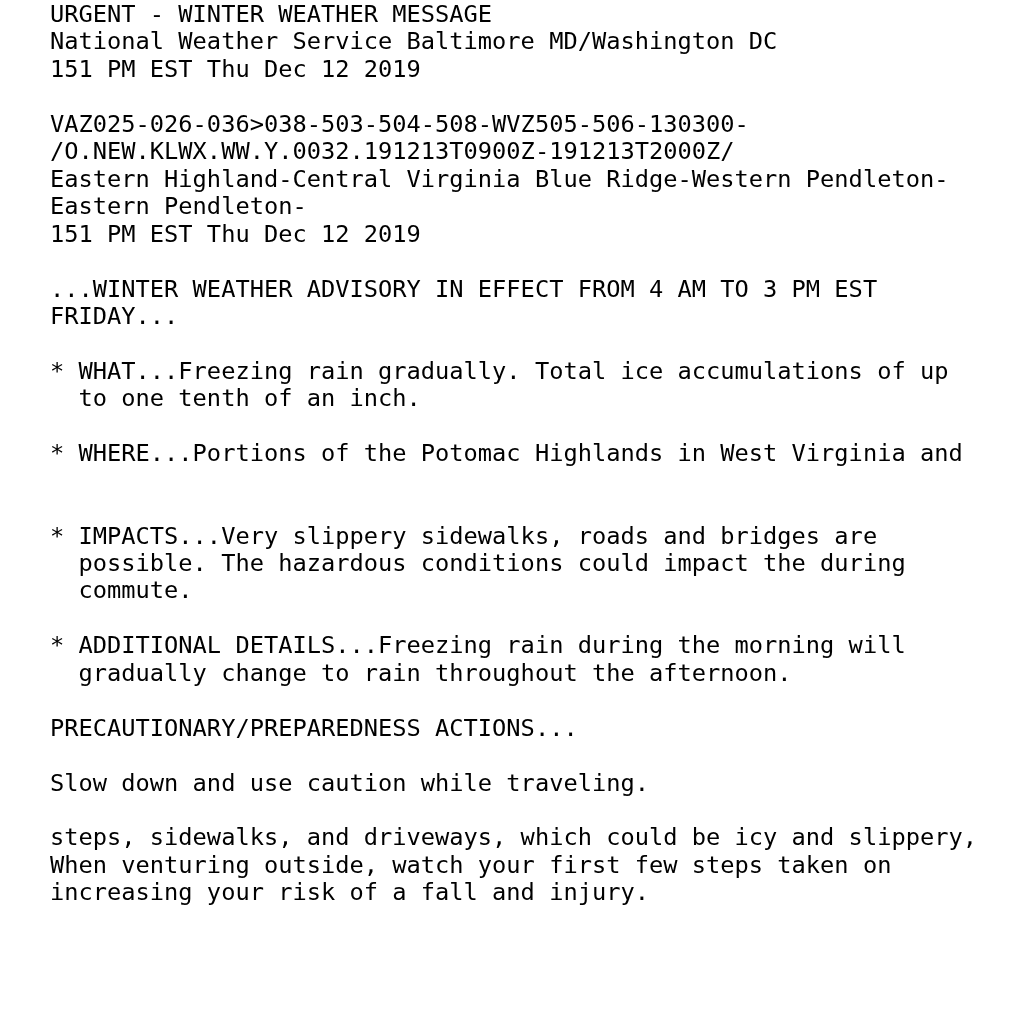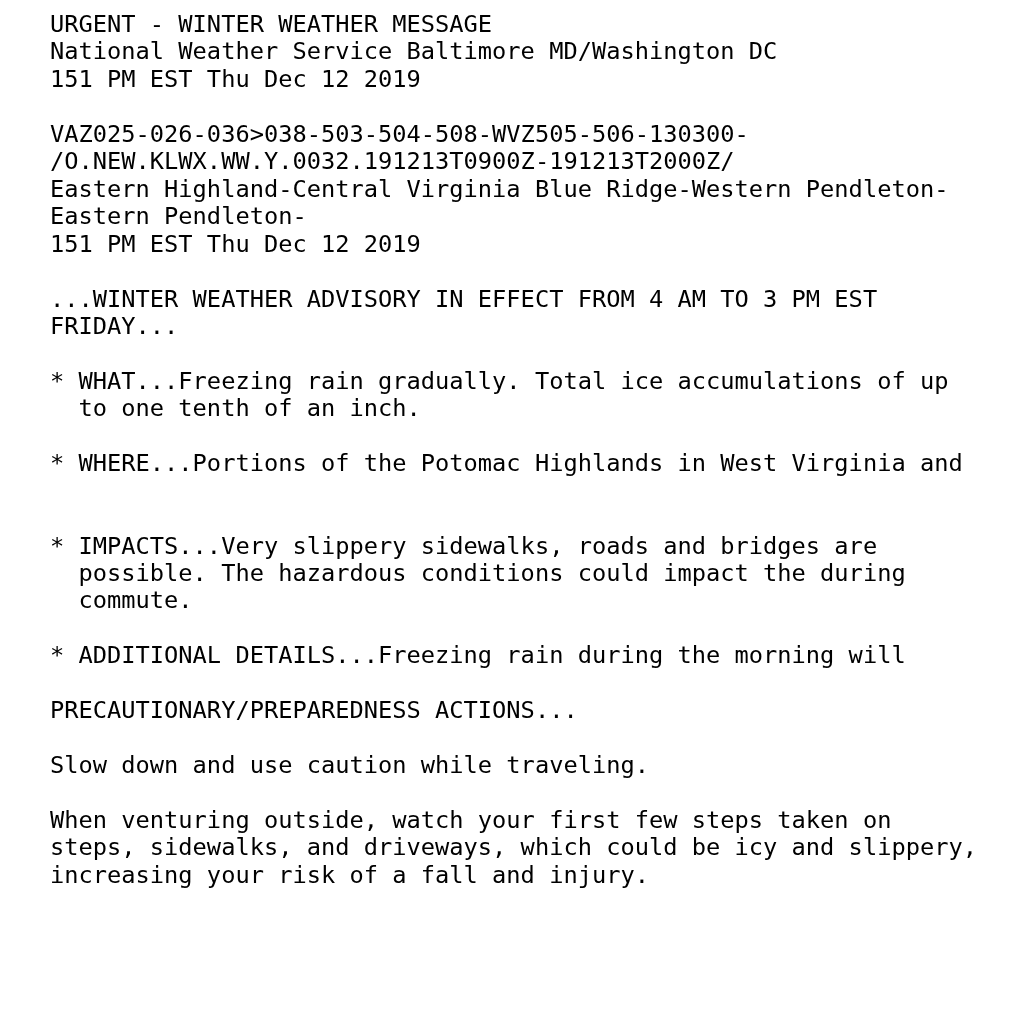--- a/index.html
+++ b/index.html
@@ -5,21 +5,21 @@
   html, body {
     margin: 0;
     padding: 0;
     background: #ffffff;
   }
   .bulletin {
     box-sizing: border-box;
     width: 1024px;
     height: 1023px;
     overflow: hidden;
-    padding: 11px 0 0 50px;
+    padding: 1px 0 0 50px;
     font-family: "DejaVu Sans Mono", "Liberation Mono", monospace;
     font-size: 23.7px;
     line-height: 27.45px;
     color: #000000;
   }
   .line {
     white-space: pre;
     min-height: 27.45px;
   }
 </style>
@@ -52,25 +52,26 @@
   <div class="line"></div>
 
   <div class="line"></div>
 
   <div class="line">* IMPACTS...Very slippery sidewalks, roads and bridges are</div>
   <div class="line">  possible. The hazardous conditions could impact the during</div>
   <div class="line">  commute.</div>
   <div class="line"></div>
 
   <div class="line">* ADDITIONAL DETAILS...Freezing rain during the morning will</div>
+  <div class="line">  gradually change to rain throughout the afternoon.</div>
   <div class="line"></div>
 
   <div class="line">PRECAUTIONARY/PREPAREDNESS ACTIONS...</div>
   <div class="line"></div>
 
   <div class="line">Slow down and use caution while traveling.</div>
   <div class="line"></div>
 
+  <div class="line">steps, sidewalks, and driveways, which could be icy and slippery,</div>
   <div class="line">When venturing outside, watch your first few steps taken on</div>
-  <div class="line">steps, sidewalks, and driveways, which could be icy and slippery,</div>
   <div class="line">increasing your risk of a fall and injury.</div>
 
 </div>
 
 </body></html>

